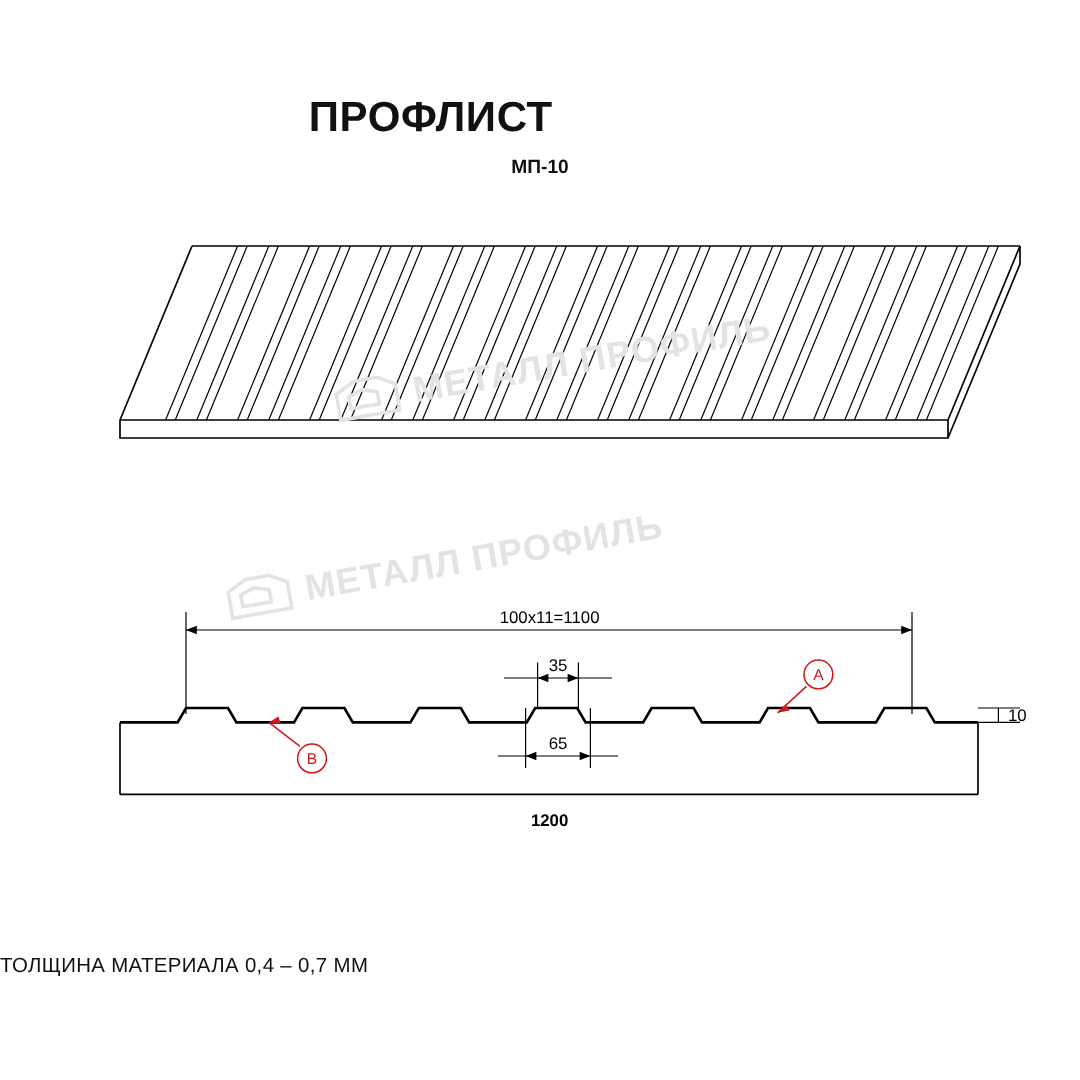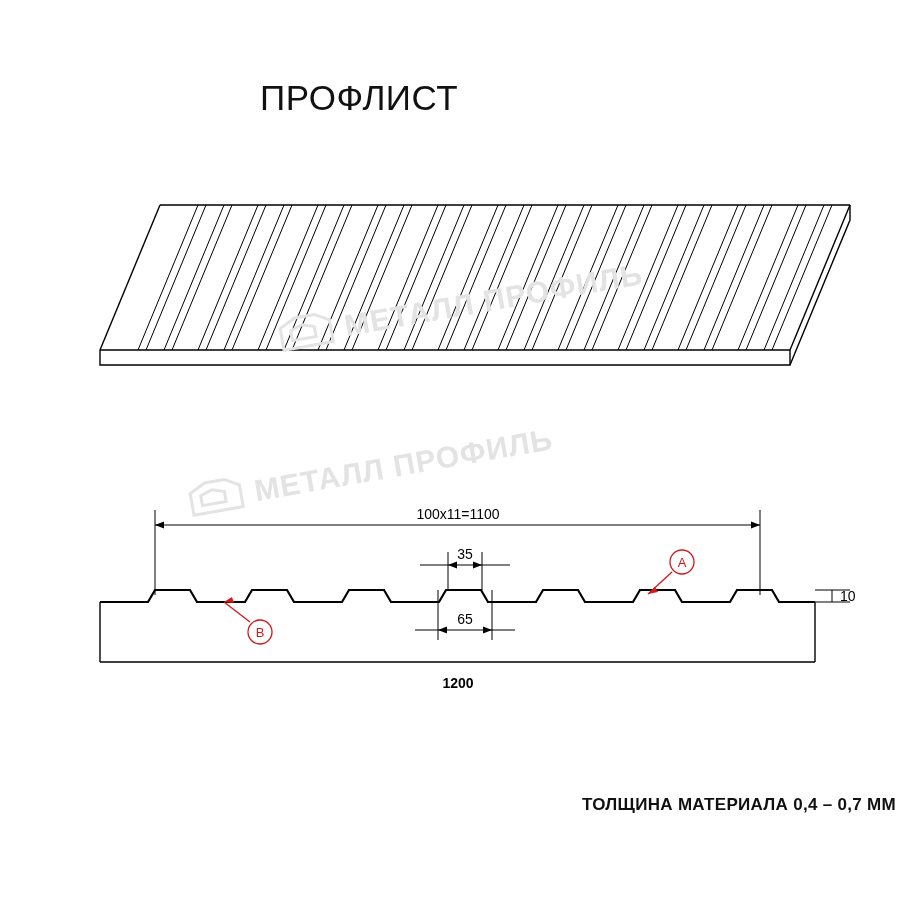--- a/index.html
+++ b/index.html
@@ -21,21 +21,21 @@
   }
 
   
   .title {
     position: absolute;
     top: 78px;
     left: 0;
     width: 718px;
     text-align: center;
     font-size: 35px;
-    font-weight: normal;
+    font-weight: bold;
     letter-spacing: 0.5px;
     color: #111;
   }
   .subtitle {
     position: absolute;
     top: 131px;
     left: 0;
     width: 900px;
     text-align: center;
     font-size: 16px;
@@ -77,23 +77,23 @@
     color: #e3e3e3;
   }
   .wm-row { display: flex; align-items: center; gap: 10px; }
 
   
   .footer-note {
     position: absolute;
     top: 795px;
     left: 0;
     width: 896px;
-    text-align: right;
+    text-align: left;
     font-size: 17px;
-    font-weight: bold;
+    font-weight: normal;
     color: #111;
     letter-spacing: 0.3px;
   }
 
   svg { display: block; overflow: visible; }
   .ln { stroke: #000; fill: none; }
   .thin { stroke-width: 1; }
   .med { stroke-width: 1.4; }
   .thick { stroke-width: 2.2; }
   .dimtxt {
@@ -108,20 +108,21 @@
     font-size: 13px;
     fill: #d11a1a;
   }
 </style>
 </head>
 <body>
 
 <div class="page">
 
   <div class="title">ПРОФЛИСТ</div>
+  <div class="subtitle">МП-10</div>
 
   <div class="iso-wrap">
     <svg width="790" height="220" viewBox="0 0 790 220" aria-hidden="true">
       <g class="ln med">
 
         <path d="M 40 175 L 100 30"></path>
         <path d="M 40 175 L 730 175"></path>
         <path d="M 100 30 L 790 30"></path>
         <path d="M 730 175 L 790 30"></path>
 

